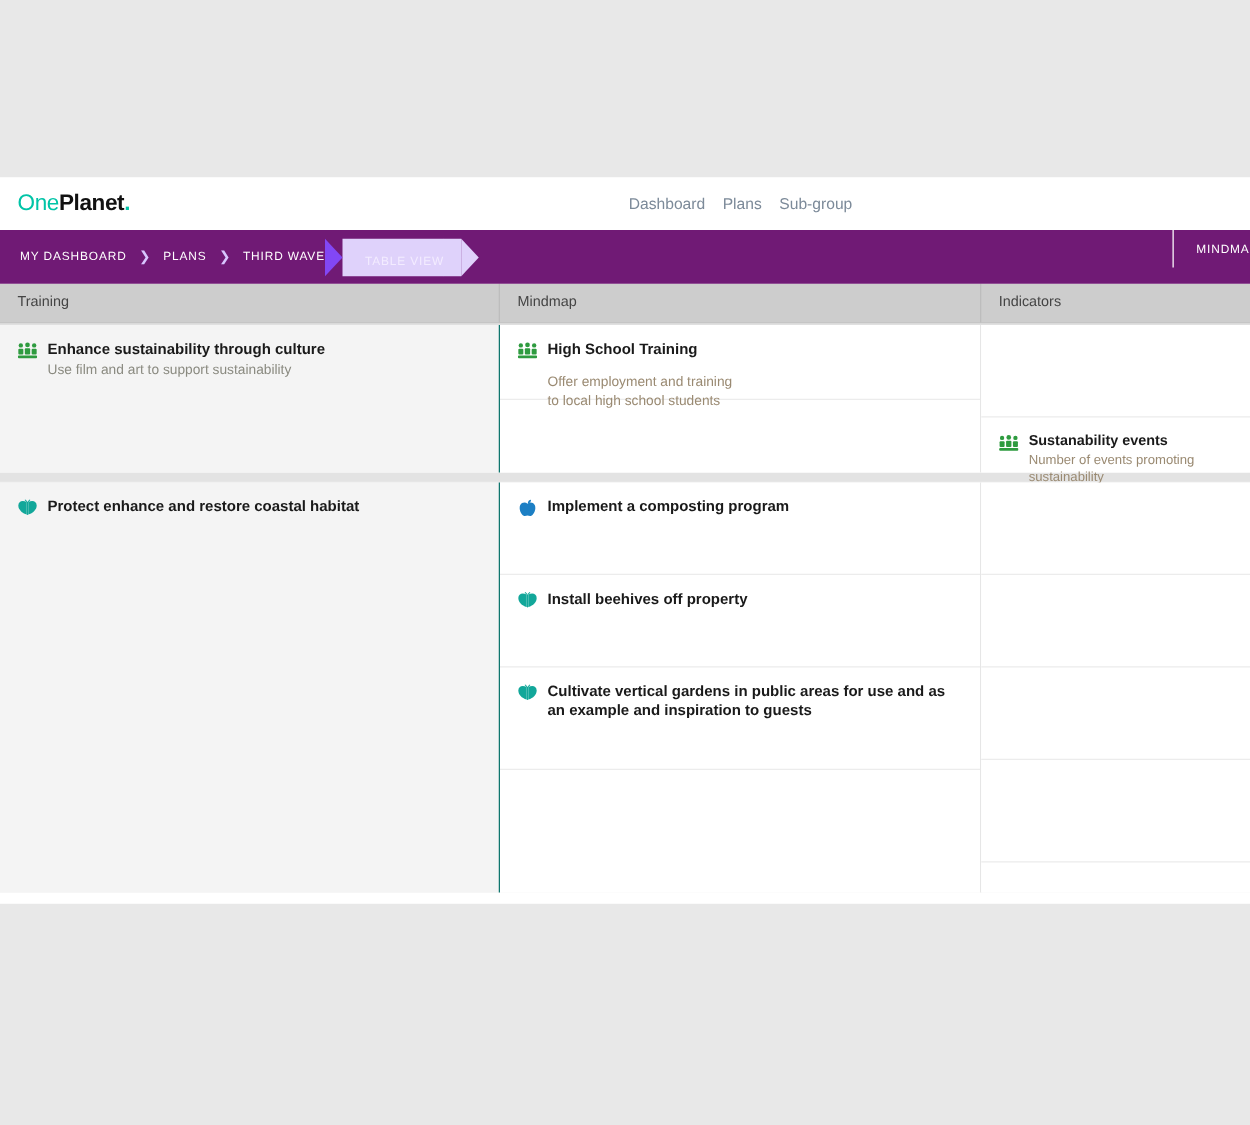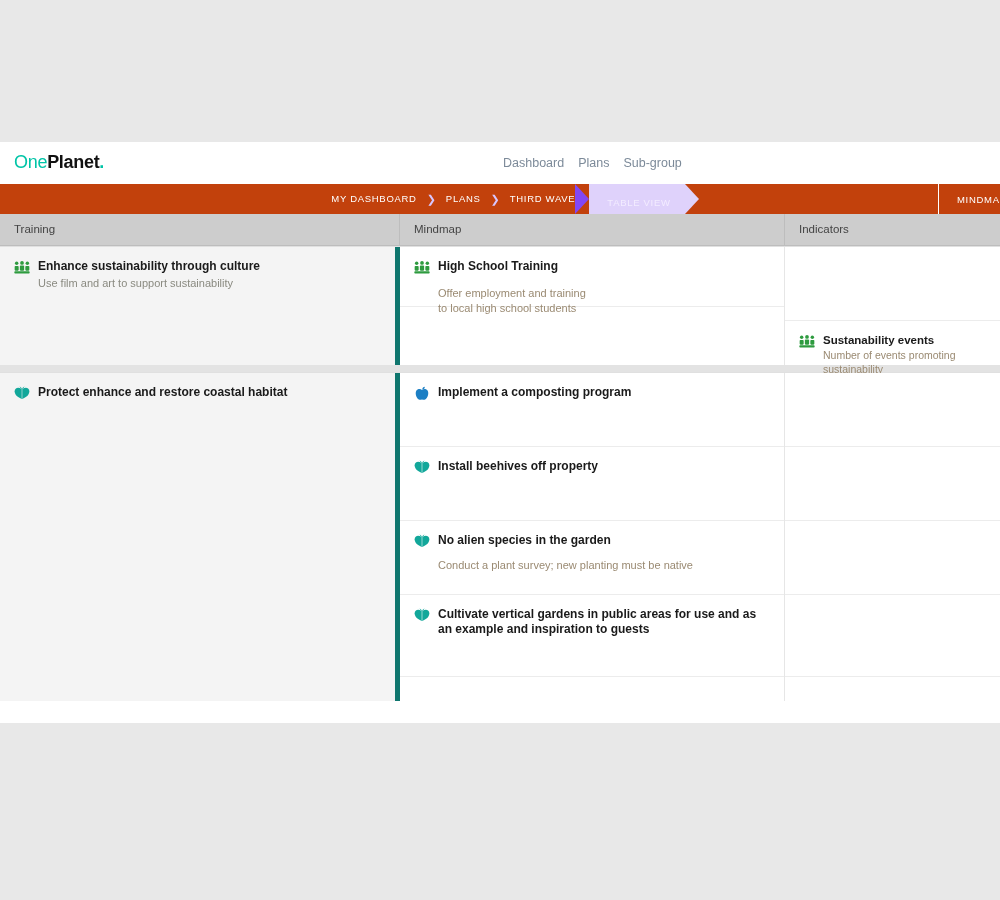--- a/index.html
+++ b/index.html
@@ -43,26 +43,25 @@
     display: flex;
     gap: 14px;
     font-size: 12.5px;
     color: #7c8a99;
   }
   .topnav a { color: #7c8a99; text-decoration: none; white-space: nowrap; }
 
   
   .crumbbar {
     position: relative;
-    height: 30px;
-    background: #c2410c;
+    height: 43px;
+    background: #701a75;
     display: flex;
     align-items: center;
     overflow: hidden;
-    justify-content: center;
   }
   .crumbs {
     display: flex;
     align-items: center;
     height: 30px;
     padding-left: 8px;
   }
   .crumb {
     font-size: 9.5px;
     letter-spacing: 0.7px;
@@ -159,21 +158,21 @@
     display: flex;
     background: #ffffff;
     margin-bottom: 7px;
     border-top: 1px solid #e0e0e0;
   }
 
   .outcome-cell {
     width: 400px;
     flex: 0 0 400px;
     background: #f4f4f4;
-    border-right: 5px solid #0f766e;
+    border-right: 1px solid #0f766e;
     padding: 12px 14px 0 14px;
   }
   .actions-cell {
     width: 385px;
     flex: 0 0 385px;
     background: #ffffff;
     border-right: 1px solid #e6e6e6;
   }
   .indicators-cell {
     width: 215px;
@@ -365,34 +364,20 @@
                 <path d="M11 4 C6 1 1 3 1 8 C1 13 5 17 11 19 Z" fill="#12a79a"></path>
                 <path d="M13 4 C18 1 23 3 23 8 C23 13 19 17 13 19 Z" fill="#12a79a"></path>
                 <rect x="11.1" y="3.5" width="1.8" height="16" rx="0.9" fill="#12a79a"></rect>
                 <path d="M11.4 3.8 L9 1.2 M12.6 3.8 L15 1.2" stroke="#12a79a" stroke-width="1.2" fill="none"></path>
               </svg>
               <div class="item-body">
                 <div class="item-title">Install beehives off property</div>
               </div>
             </div>
           </div>
-          <div class="subrow" style="height: 74px;">
-            <div class="item">
-              <svg class="item-icon" viewBox="0 0 24 24">
-                <path d="M11 4 C6 1 1 3 1 8 C1 13 5 17 11 19 Z" fill="#12a79a"></path>
-                <path d="M13 4 C18 1 23 3 23 8 C23 13 19 17 13 19 Z" fill="#12a79a"></path>
-                <rect x="11.1" y="3.5" width="1.8" height="16" rx="0.9" fill="#12a79a"></rect>
-                <path d="M11.4 3.8 L9 1.2 M12.6 3.8 L15 1.2" stroke="#12a79a" stroke-width="1.2" fill="none"></path>
-              </svg>
-              <div class="item-body">
-                <div class="item-title">No alien species in the garden</div>
-                <div class="item-desc" style="margin-top: 10px;">Conduct a plant survey; new planting must be native</div>
-              </div>
-            </div>
-          </div>
           <div class="subrow" style="height: 82px;">
             <div class="item">
               <svg class="item-icon" viewBox="0 0 24 24">
                 <path d="M11 4 C6 1 1 3 1 8 C1 13 5 17 11 19 Z" fill="#12a79a"></path>
                 <path d="M13 4 C18 1 23 3 23 8 C23 13 19 17 13 19 Z" fill="#12a79a"></path>
                 <rect x="11.1" y="3.5" width="1.8" height="16" rx="0.9" fill="#12a79a"></rect>
                 <path d="M11.4 3.8 L9 1.2 M12.6 3.8 L15 1.2" stroke="#12a79a" stroke-width="1.2" fill="none"></path>
               </svg>
               <div class="item-body">
                 <div class="item-title">Cultivate vertical gardens in public areas for use and as an example and inspiration to guests</div>

